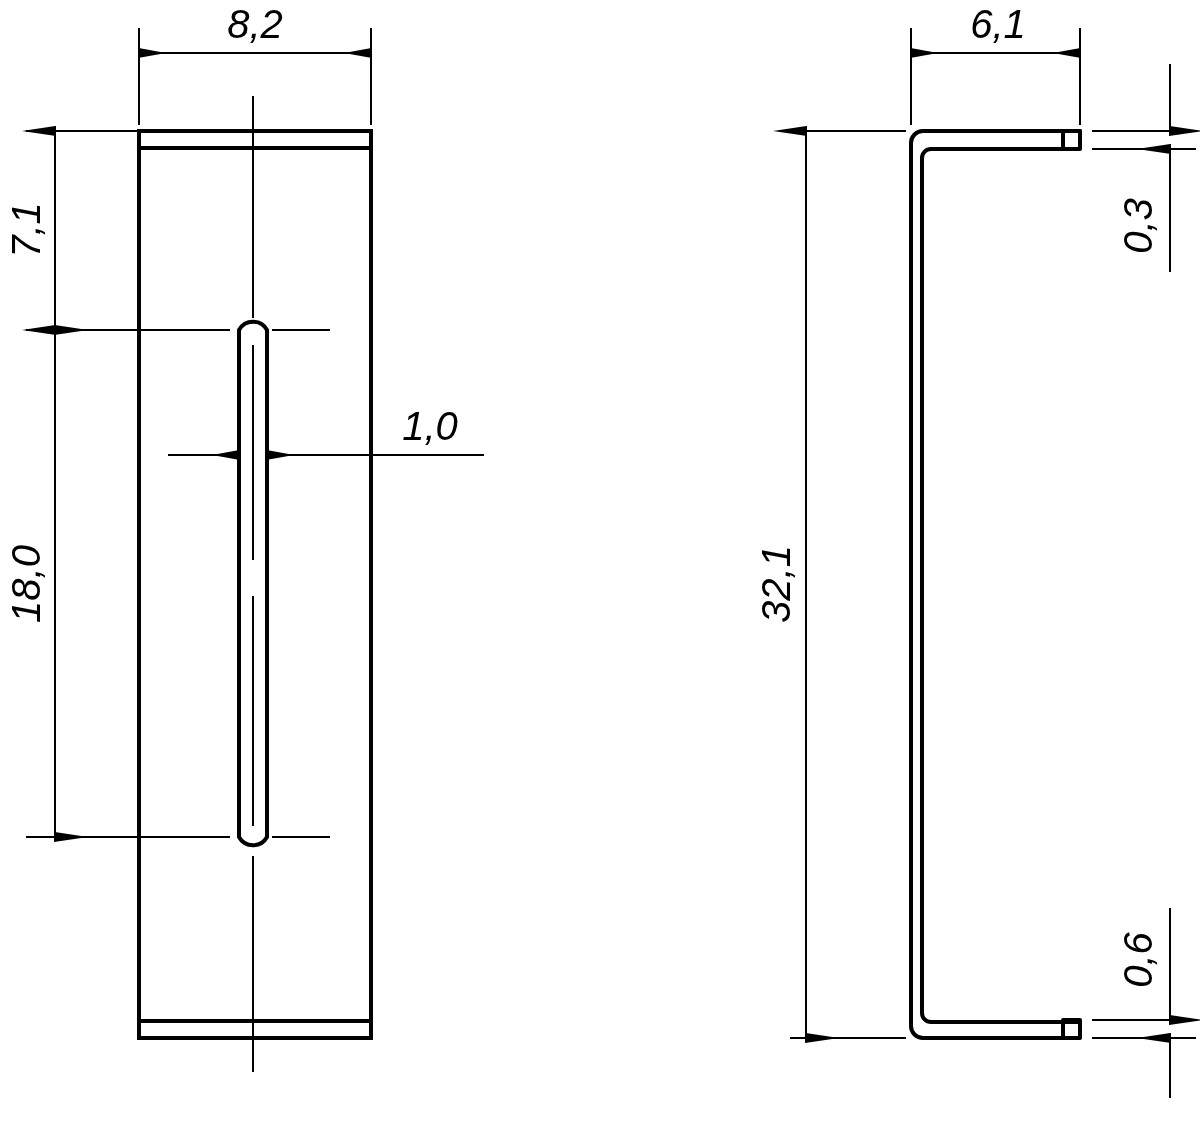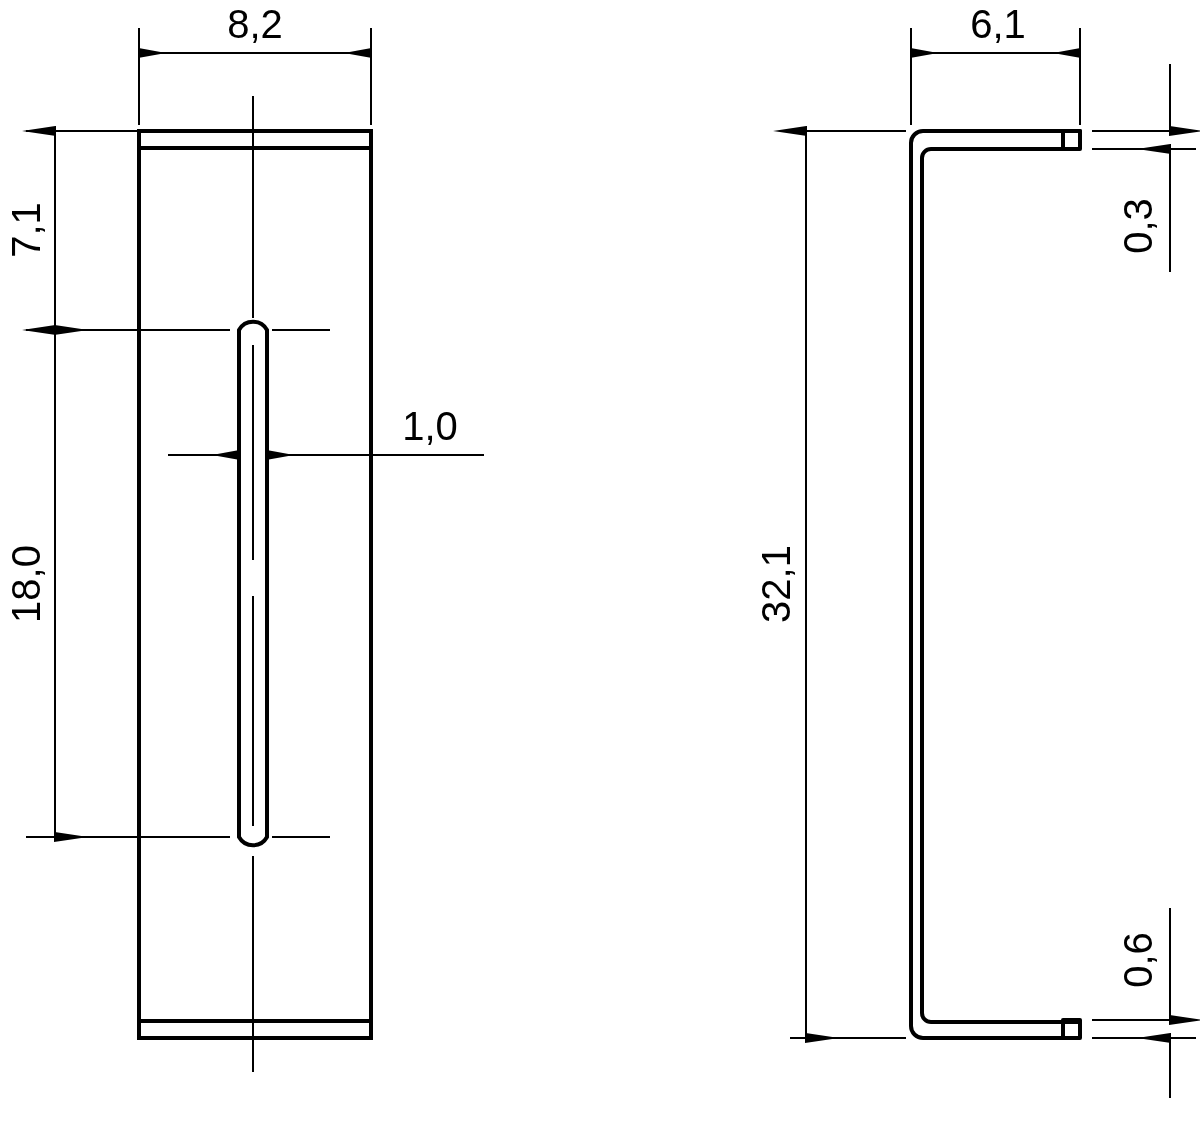--- a/index.html
+++ b/index.html
@@ -10,20 +10,21 @@
   }
   body {
     font-family: "Liberation Sans", sans-serif;
   }
   #drawing-root {
     position: relative;
     width: 1200px;
     height: 1124px;
     background: #ffffff;
     overflow: hidden;
+    font-style: italic;
   }
   #drawing-svg {
     display: block;
     width: 1200px;
     height: 1124px;
   }
   .dim-text {
     font-family: "Liberation Sans", sans-serif;
     font-size: 40px;
     fill: #000000;

